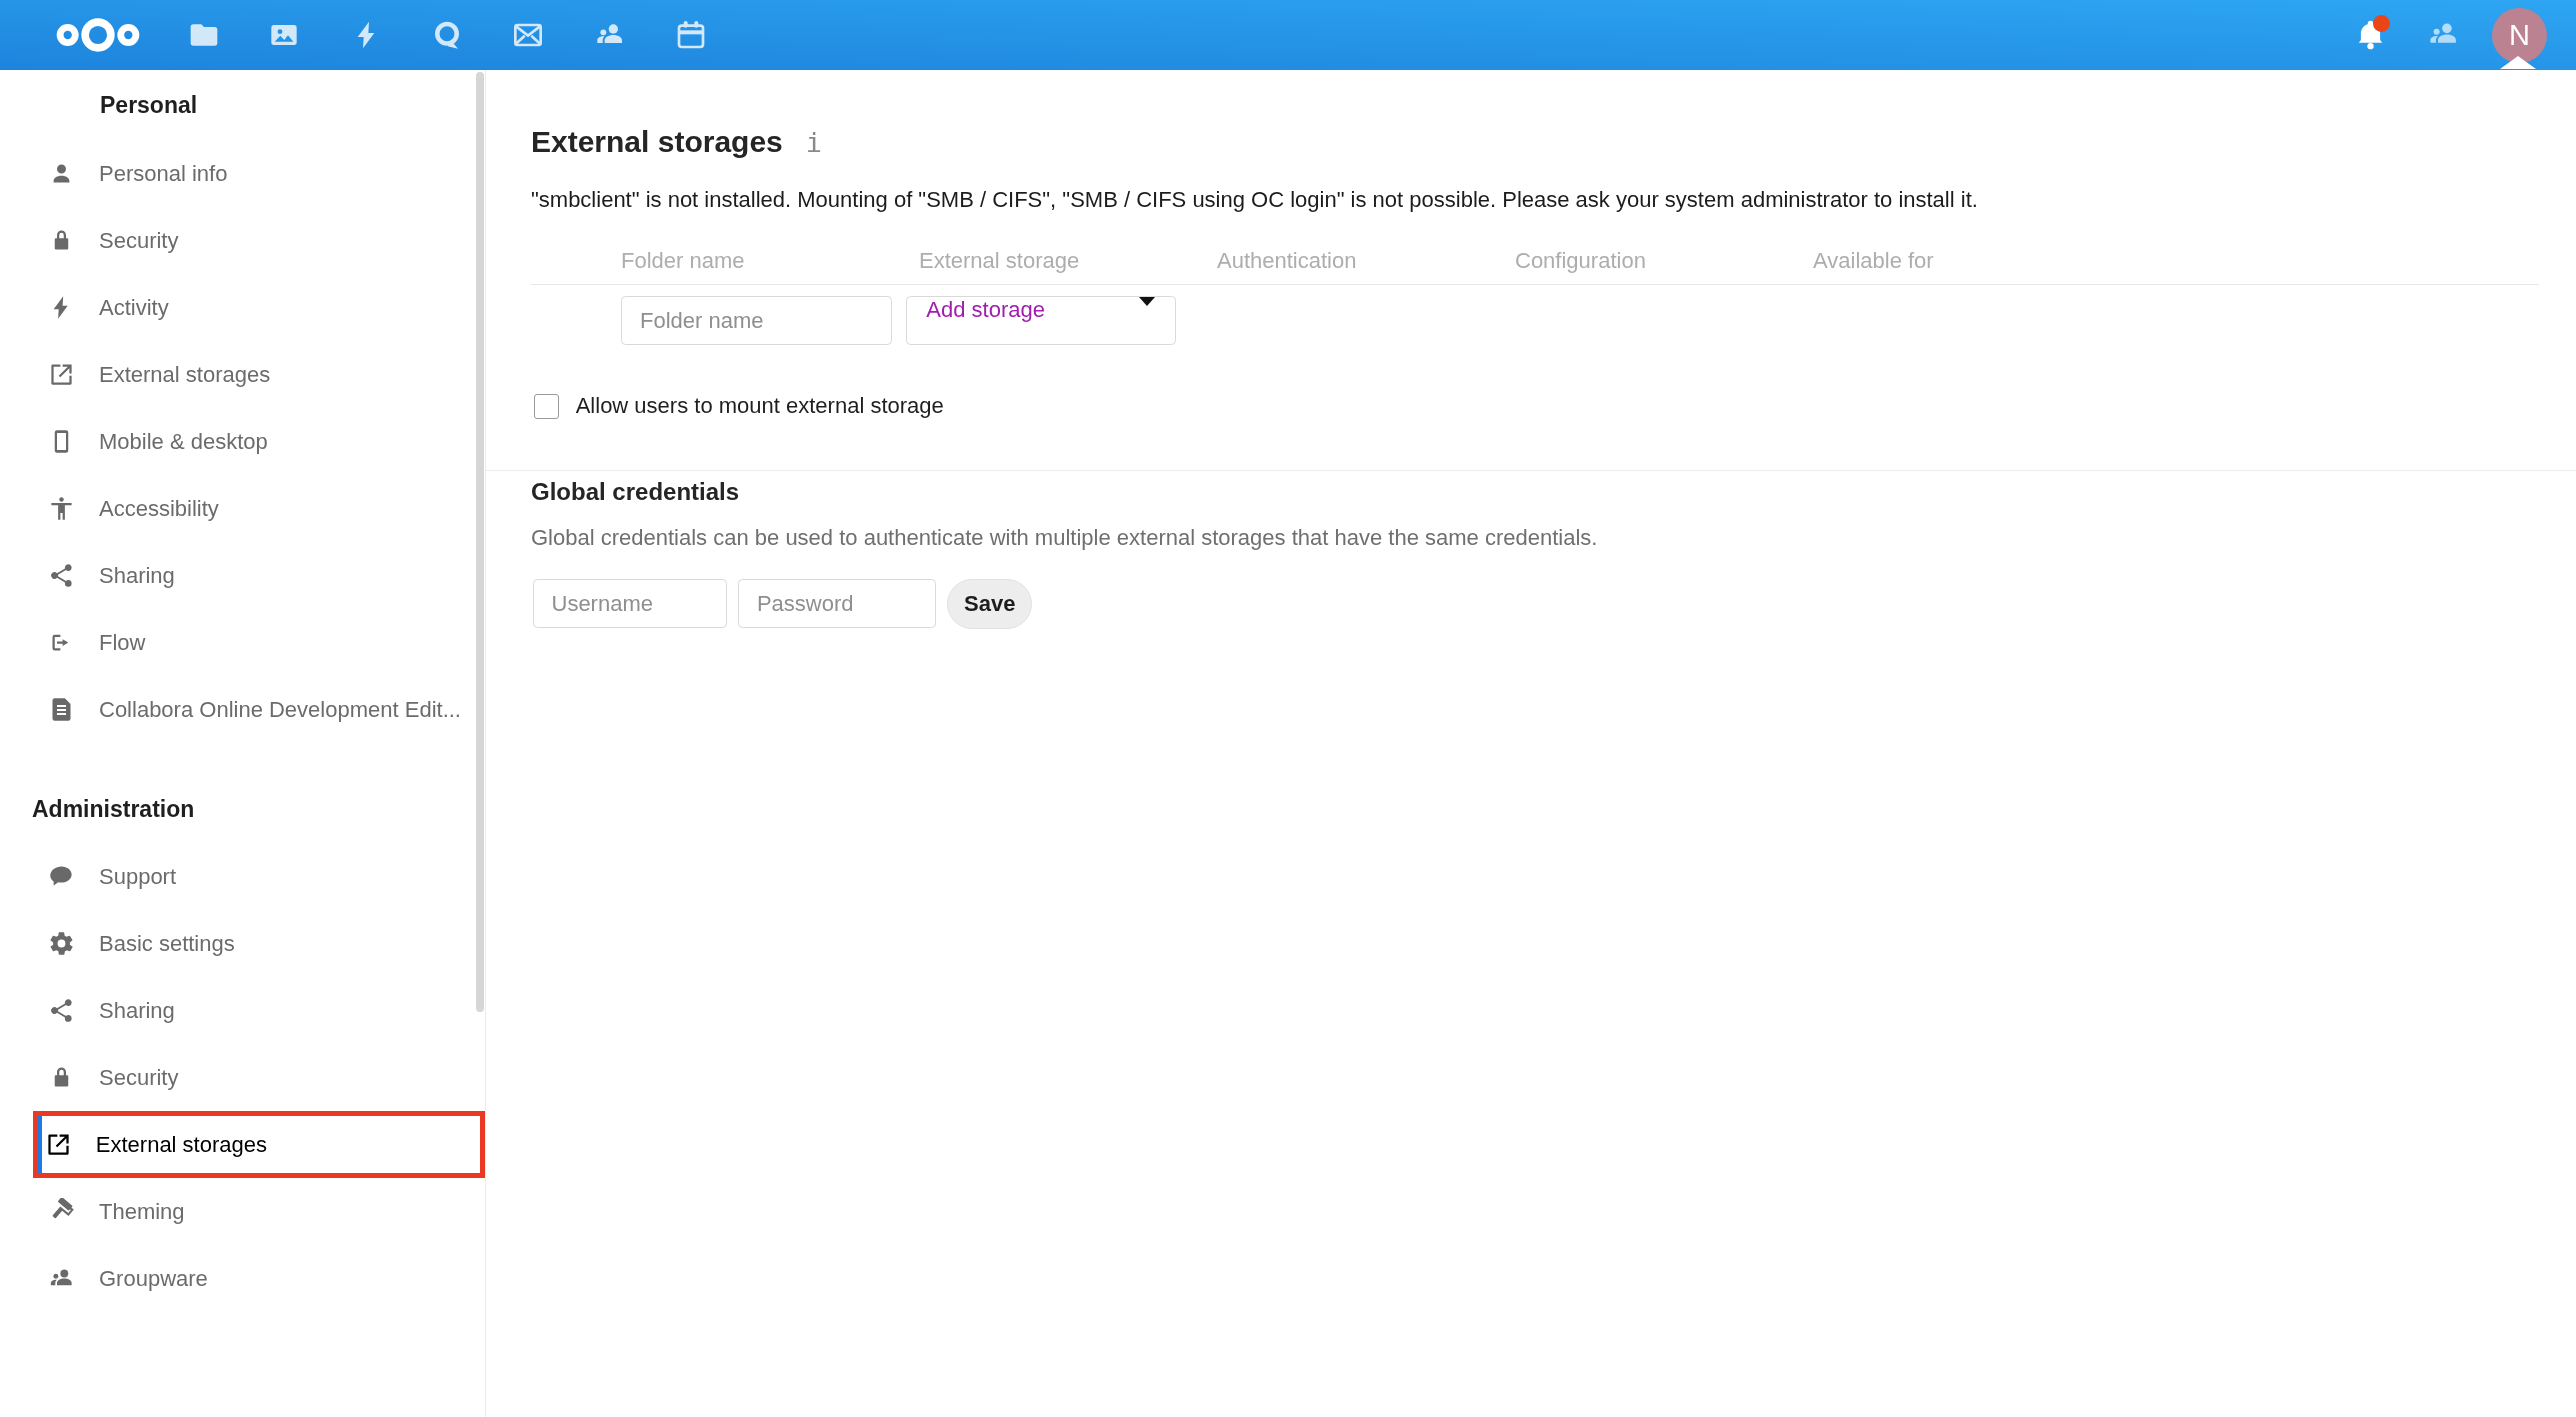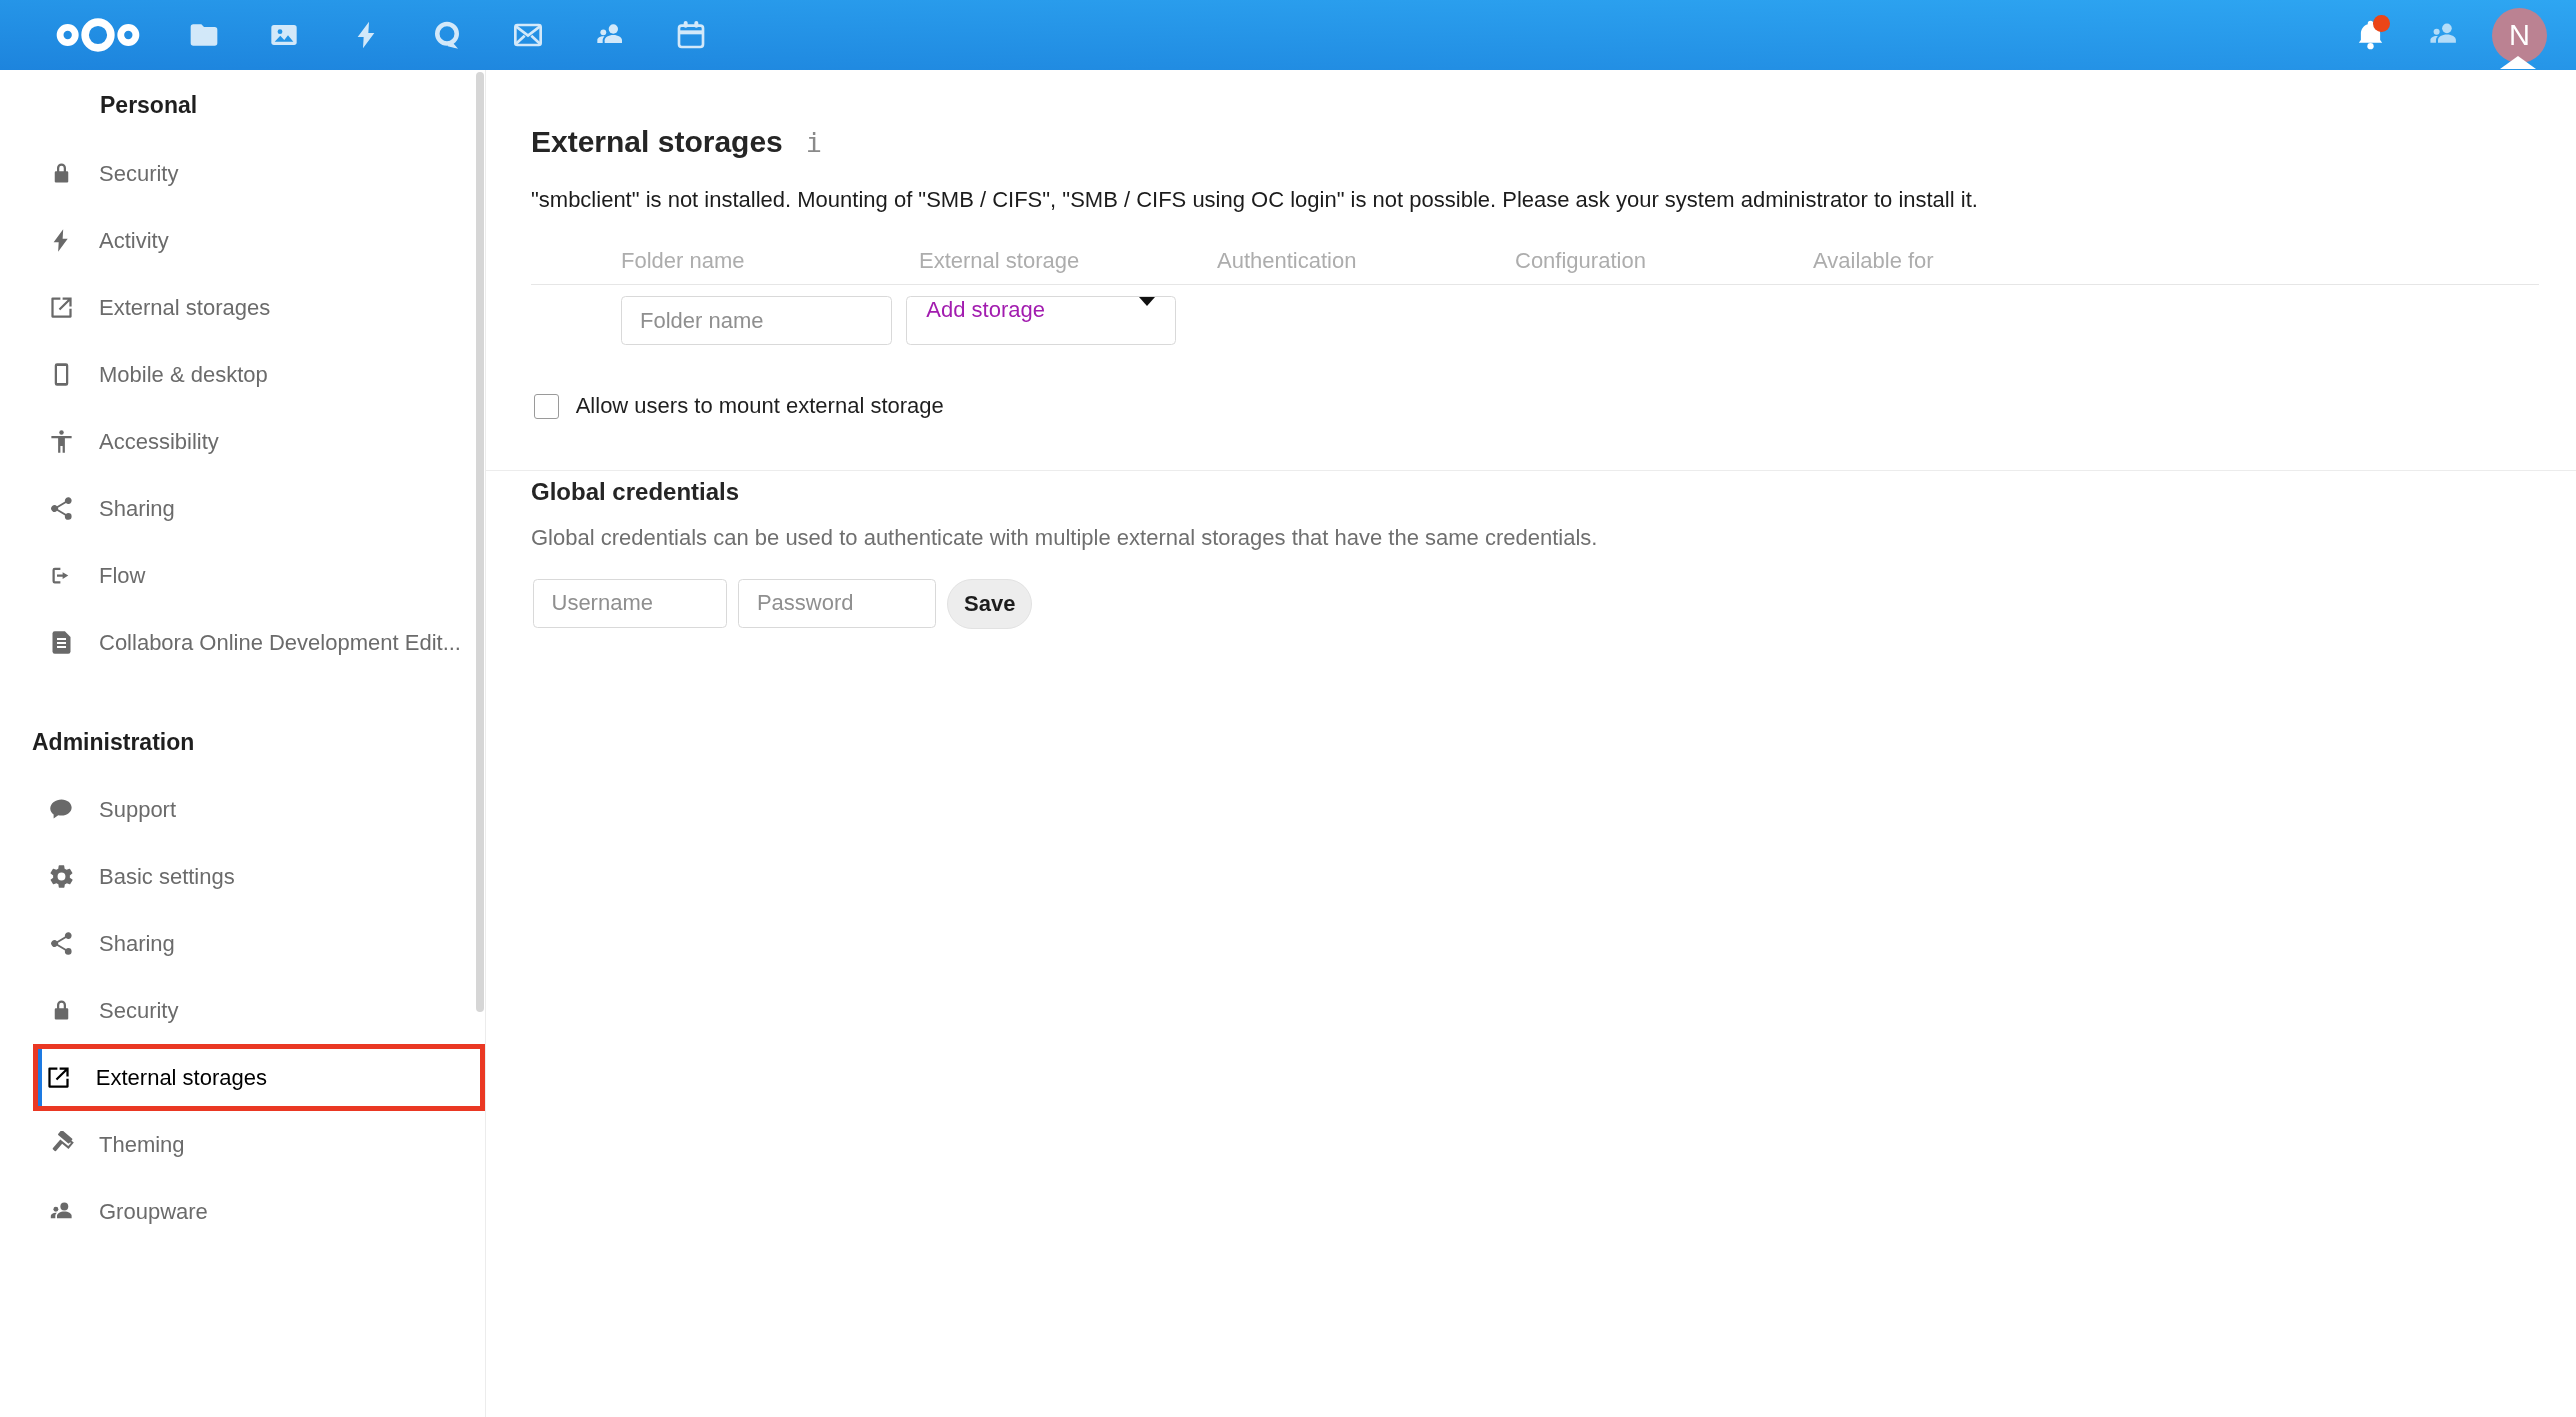--- a/index.html
+++ b/index.html
@@ -73,21 +73,21 @@
   .checkbox { width:25px; height:25px; margin-left:3px; border:1.5px solid #9a9a9a;
     border-radius:3px; background:#fff; flex:none; }
   .checklabel { margin-left:16.7px; font-size:22px; color:#1f1f1f; }
 
   .section-divider { margin-top:51px; margin-left:-45px; width:2090px;
     border-top:1.5px solid #ececec; }
 
   .h2row { margin-top:6px; height:30px; display:flex; align-items:center; }
   .h2row h2 { font-size:24px; font-weight:bold; color:#252525; }
   .cred-desc { margin-top:17.4px; font-size:22px; line-height:26px; color:#6f6f6f; }
-  .credrow { margin-top:28px; display:flex; align-items:flex-start; }
+  .credrow { margin-top:28px; display:flex; align-items:center; }
   .user-inp { margin-left:1.5px; width:194px; }
   .pass-inp { margin-left:11.4px; width:198px; }
   .save-btn { margin-left:11.4px; width:85px; height:50px; border:0.8px solid #e2e2e2;
     border-radius:25px; background:#ededed; font-size:22px; font-weight:bold;
     color:#1d1d1d; font-family:"Liberation Sans", sans-serif; cursor:pointer; }
 </style>
 </head>
 <body>
 
 <div class="topbar">
@@ -161,20 +161,28 @@
   <div class="avatar">N</div>
   <div class="avatar-caret"></div>
 </div>
 
 <div class="sidebar">
   <div class="nav-title">Personal</div>
 
   <div class="nav-item">
     <span class="nicon">
         <svg viewBox="0 0 24 24" fill="currentColor">
+          <path d="M12 12a4 4 0 1 0 0-8 4 4 0 0 0 0 8zm0 2c-4 0-7 2-7 4.5V20h14v-1.5c0-2.5-3-4.5-7-4.5z"></path>
+        </svg>
+      </span>
+    <span class="nlabel">Personal info</span>
+  </div>
+  <div class="nav-item">
+    <span class="nicon">
+        <svg viewBox="0 0 24 24" fill="currentColor">
           <path d="M12 3a4 4 0 0 0-4 4v3H7a1 1 0 0 0-1 1v8a1 1 0 0 0 1 1h10a1 1 0 0 0 1-1v-8a1 1 0 0 0-1-1h-1V7a4 4 0 0 0-4-4zm-2 7V7a2 2 0 1 1 4 0v3h-4z"></path>
         </svg>
       </span>
     <span class="nlabel">Security</span>
   </div>
   <div class="nav-item">
     <span class="nicon">
         <svg viewBox="0 0 24 24" fill="currentColor">
           <path d="M13.5 2L5 13.5h4.5L9 22l8.5-11.5H13z"></path>
         </svg>

